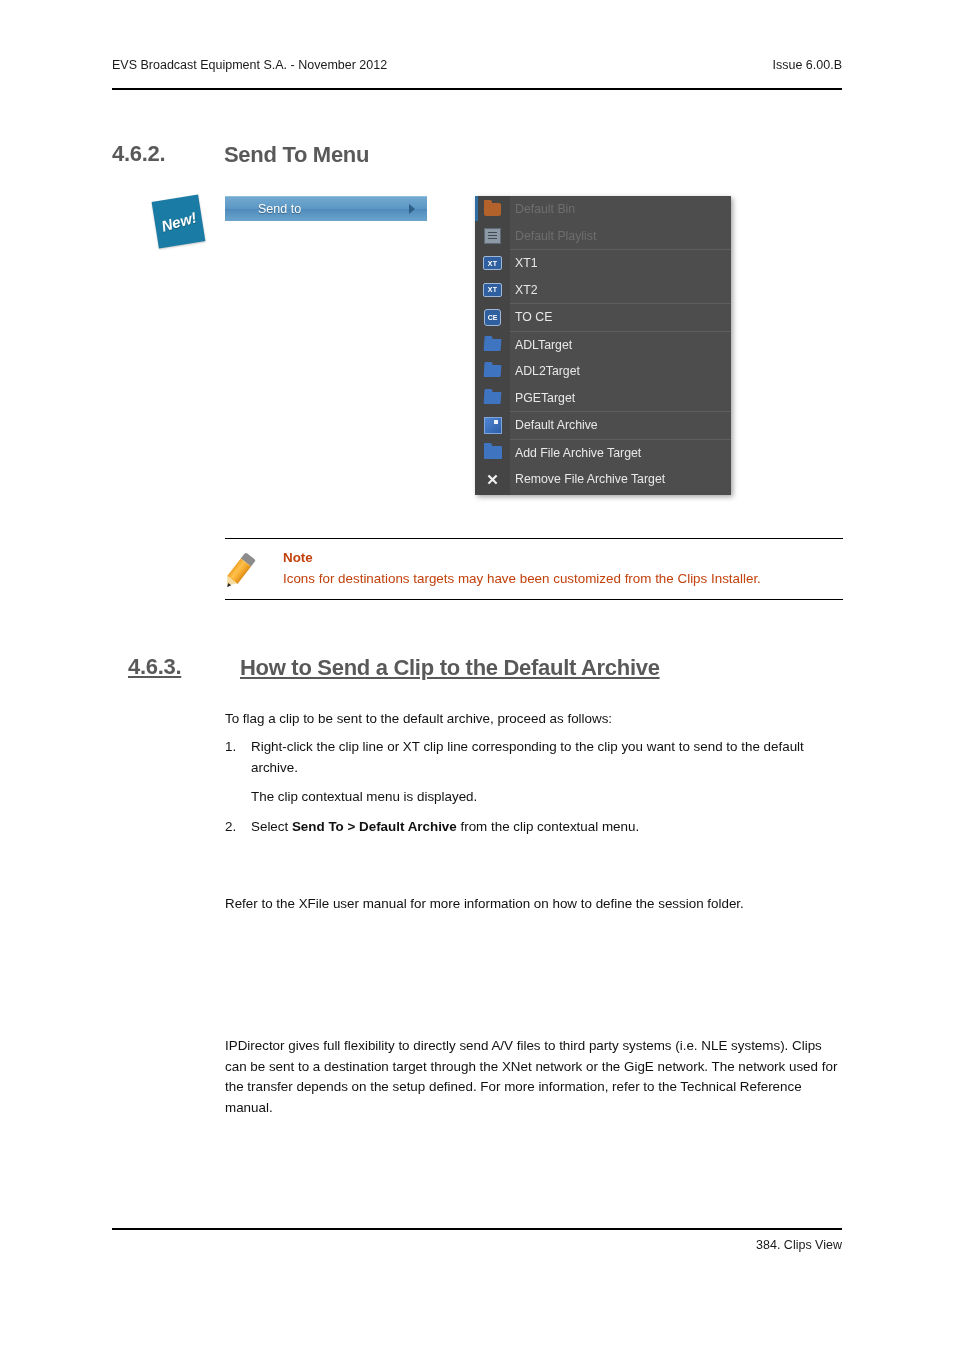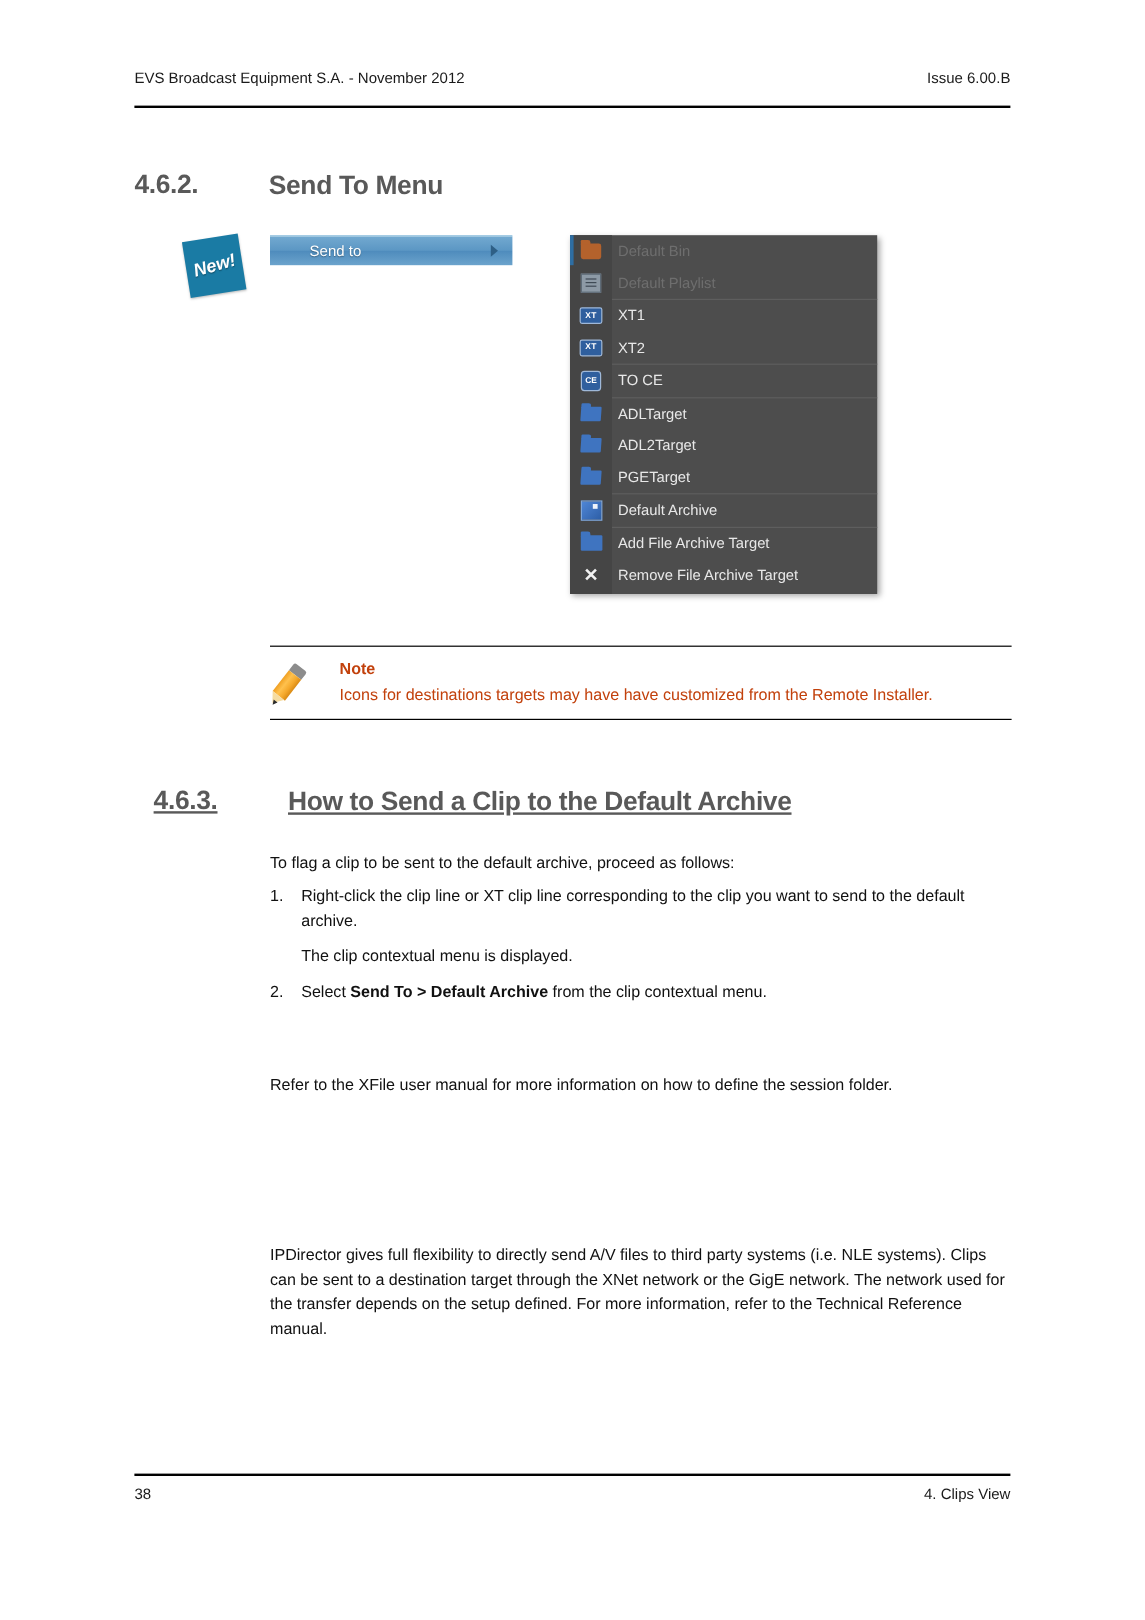--- a/index.html
+++ b/index.html
@@ -357,21 +357,21 @@
     width: 730px;
     height: 2px;
     background: #000000;
   }
   .footer {
     position: absolute;
     left: 112px;
     top: 1238px;
     width: 730px;
     display: flex;
-    justify-content: space-between;
+    justify-content: flex-end;
     font-size: 12.5px;
     color: #1a1a1a;
   }
 </style>
 </head>
 <body>
 
 <div class="page">
 
   <div class="header">
@@ -495,21 +495,21 @@
     <div class="note-icon">
       <div class="pencil">
         <div class="eraser"></div>
         <div class="barrel"></div>
         <div class="wood"></div>
         <div class="tip"></div>
       </div>
     </div>
     <div class="note-body">
       <div class="note-title">Note</div>
-      <div>Icons for destinations targets may have have customized from the Remote Installer.</div>
+      <div>Icons for destinations targets may have been customized from the Clips Installer.</div>
     </div>
   </div>
 
   <div class="h2" id="heading-463">
     <span class="num">4.6.3.</span>
     <span class="txt">How to Send a Clip to the Default Archive</span>
   </div>
 
   <div class="body-text" style="top:709px;">To flag a clip to be sent to the default archive, proceed as follows:</div>
 

